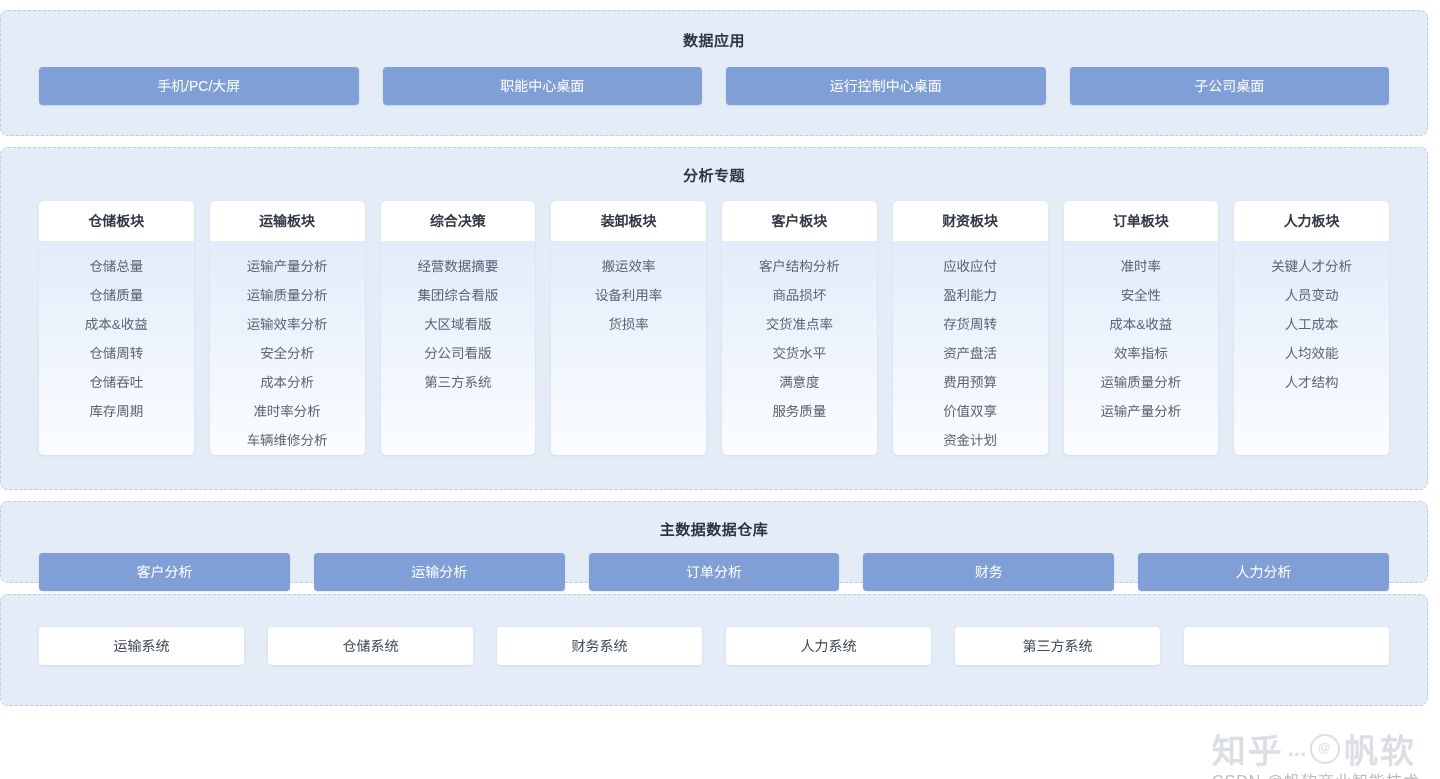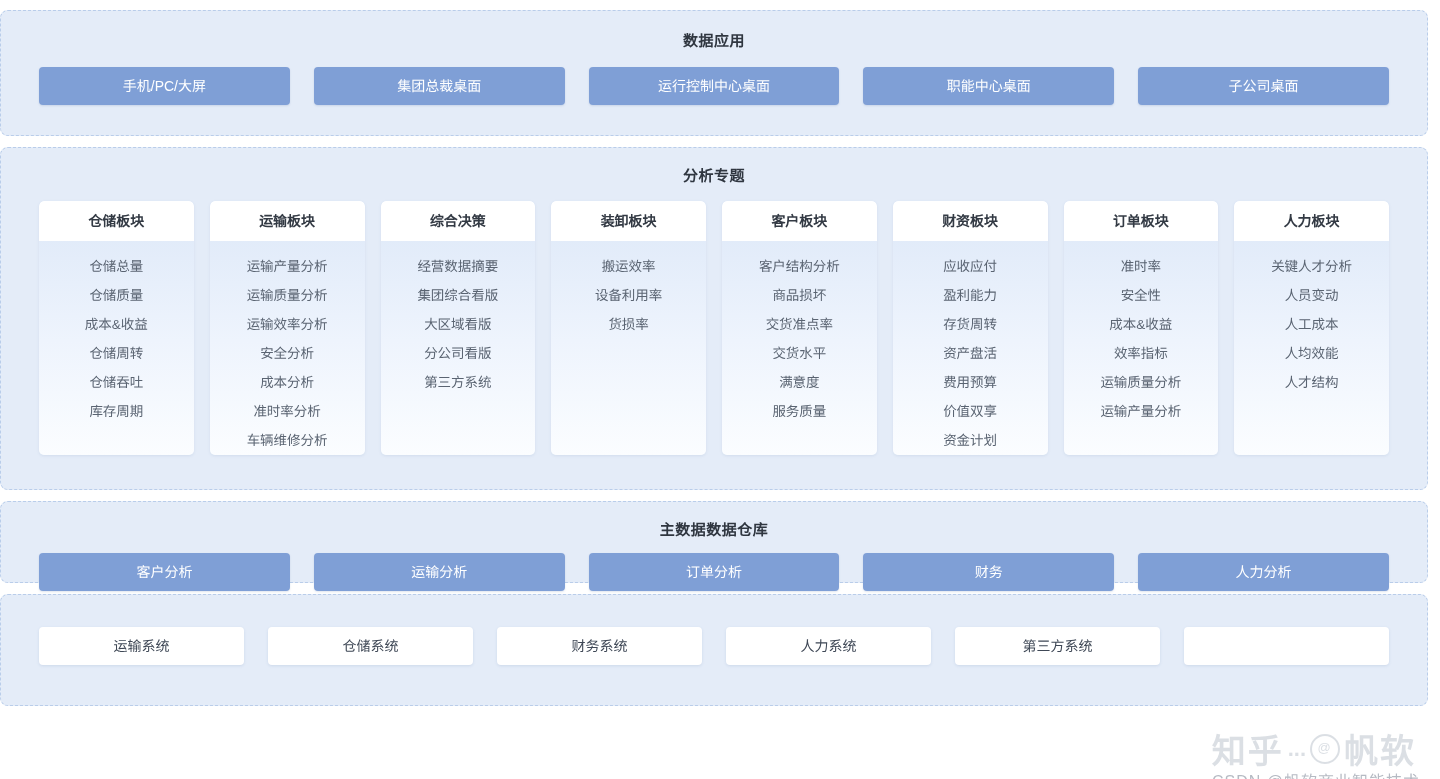--- a/index.html
+++ b/index.html
@@ -181,23 +181,22 @@
 </style>
 </head>
 <body>
 
 <div class="canvas">
 
   <section class="panel panel-apps">
     <div class="panel-title">数据应用</div>
     <div class="chip-row">
       <div class="chip">手机/PC/大屏</div>
-      <div class="chip">集团总裁桌面</div>
+      <div class="chip">职能中心桌面</div>
       <div class="chip">运行控制中心桌面</div>
-      <div class="chip">职能中心桌面</div>
       <div class="chip">子公司桌面</div>
     </div>
   </section>
 
   <section class="panel panel-topics">
     <div class="panel-title">分析专题</div>
     <div class="cards-row">
 
       <div class="card">
         <div class="card-head">仓储板块</div>

